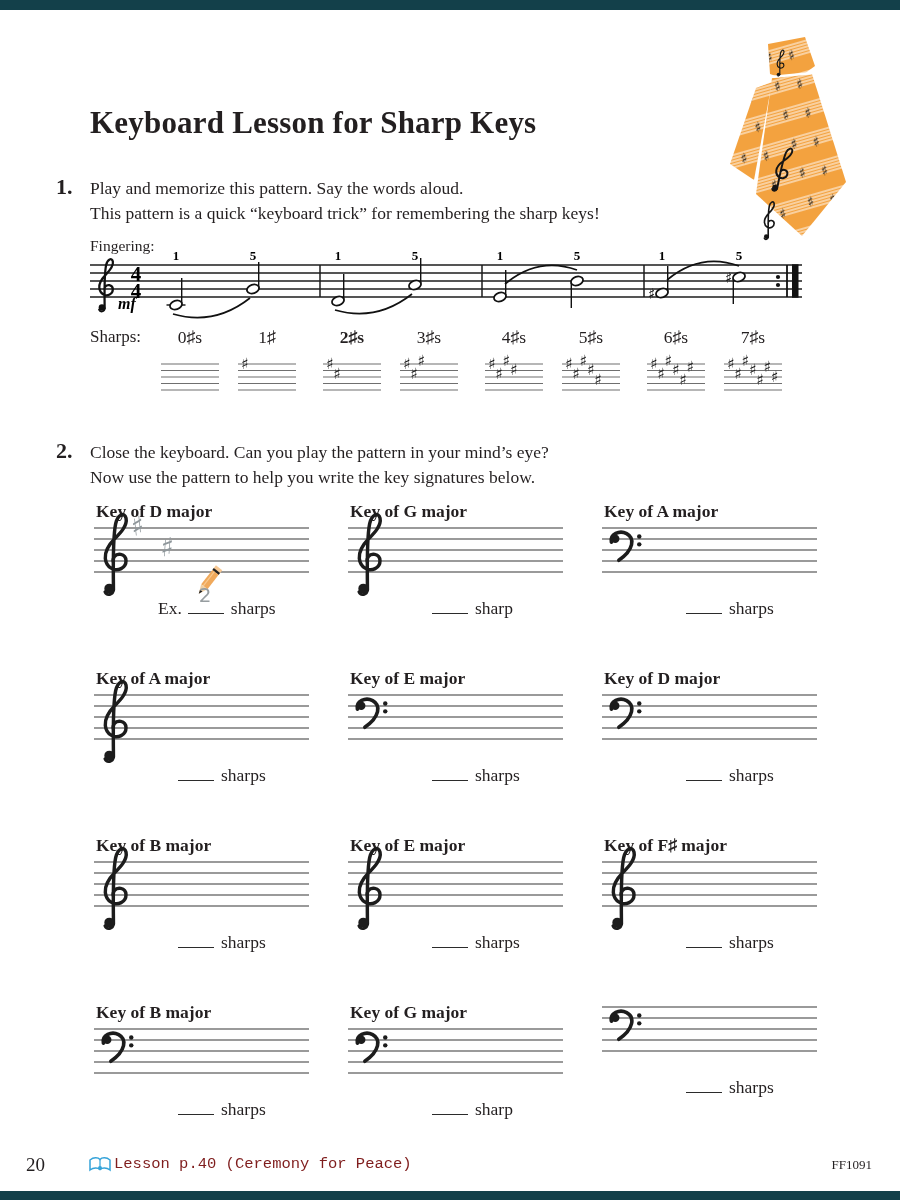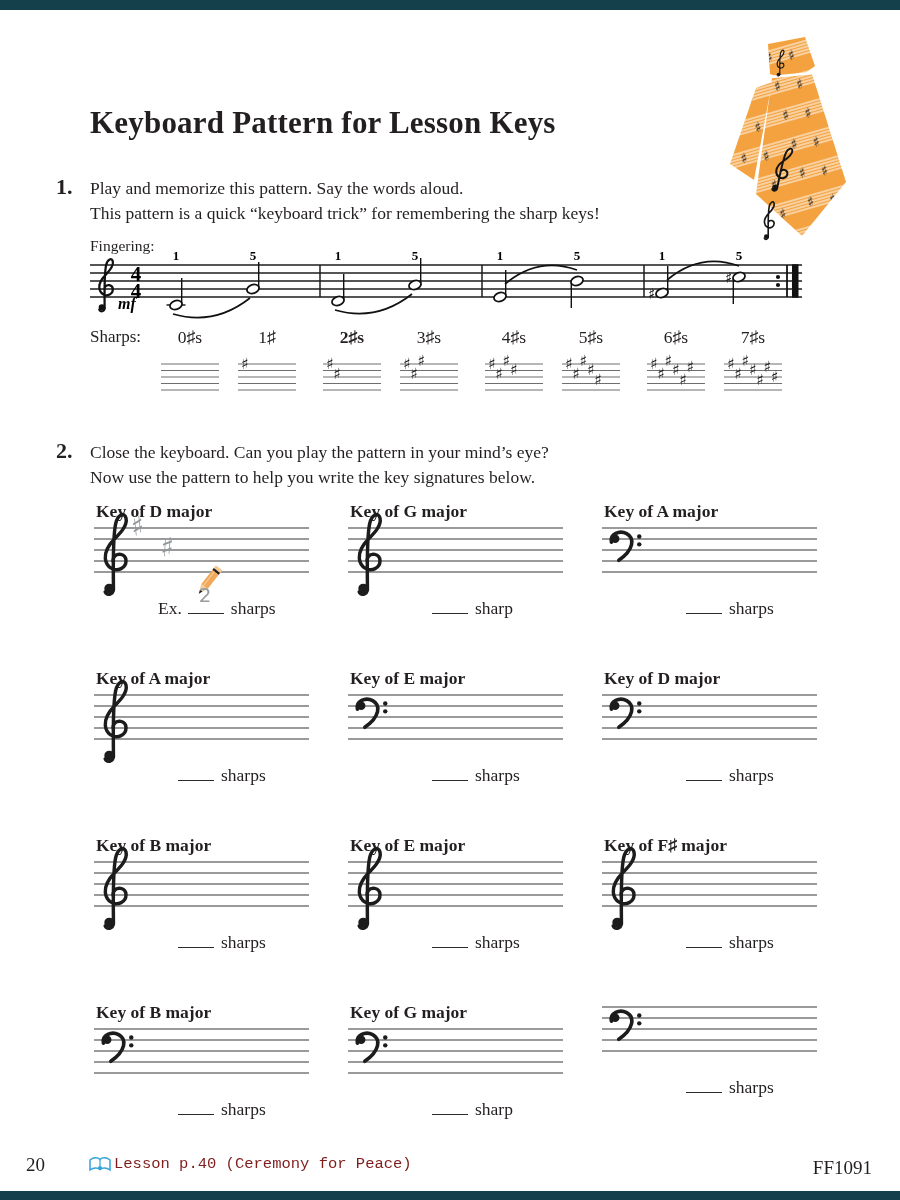--- a/index.html
+++ b/index.html
@@ -31,21 +31,21 @@
   .blank{position:relative;display:inline-block;width:36px;height:13px;
          border-bottom:1.7px solid #2b2b2b;margin-right:7px;vertical-align:baseline;}
   .blank .ans{position:absolute;left:50%;top:-17px;transform:translateX(-55%);
               color:#979da0;font:20px "DejaVu Sans",sans-serif;}
   .ex-label{margin-right:6px;}
   .footer{position:absolute;left:0;top:1152px;width:900px;height:30px;}
   .footer .pageno{position:absolute;left:26px;top:2px;font-size:19px;}
   .footer .lesson{position:absolute;left:88px;top:3px;display:flex;align-items:center;
                   font-family:Liberation Mono, monospace;font-size:15.5px;color:#7f1d1d;}
   .footer .lesson svg{margin-right:2px;}
-  .footer .code{position:absolute;right:28px;top:5px;font-size:19px;}
+  .footer .code{position:absolute;right:28px;top:5px;font-size:13px;}
 </style>
 </head>
 <body>
 
 <svg width="0" height="0" style="position:absolute">
   <defs>
     <symbol id="g-clef" viewBox="0 0 32 88" overflow="visible">
       <path d="M15.5 79 C15.5 64 14.5 34 17.5 19.5 C19.2 11.5 25.5 8.5 26.8 14.5 C28.2 21 22 27.5 16.8 32.8 C10.8 39 7.6 44.4 8.2 50.6 C9 58.8 16.4 62.8 22.4 59.8 C28.2 56.9 28.4 48.2 22 47 C17.4 46.2 14.2 50 15.3 54.2" fill="none" stroke="currentColor" stroke-width="3.1" stroke-linecap="round"></path>
       <path d="M15.5 79 C15.2 83.5 9.5 84.8 7.8 80.6" fill="none" stroke="currentColor" stroke-width="2.6" stroke-linecap="round"></path>
       <circle cx="11.8" cy="77.8" r="4.5" fill="currentColor"></circle>
@@ -55,21 +55,21 @@
       <path d="M3.2 12.5 C1.6 4.8 11 0.8 17.6 4.4 C25.4 8.6 24.6 19.6 10.2 29.6" fill="none" stroke="currentColor" stroke-width="3.4" stroke-linecap="round"></path>
       <circle cx="29.5" cy="7" r="2.1" fill="currentColor"></circle>
       <circle cx="29.5" cy="14.5" r="2.1" fill="currentColor"></circle>
     </symbol>
   </defs>
 </svg>
 
 <div class="page">
   <div class="bar-top"></div>
 
-  <h1 class="title">Keyboard Pattern for Lesson Keys</h1>
+  <h1 class="title">Keyboard Lesson for Sharp Keys</h1>
 
   <div class="tie-wrap">
     <svg width="170" height="210" viewBox="0 0 170 210">
       <defs>
         <pattern id="tiepat" width="52" height="30" patternUnits="userSpaceOnUse" patternTransform="rotate(-16)">
           <rect width="52" height="30" fill="#F3A23F"></rect>
           <g stroke="#fff" stroke-width="1.2">
             <line x1="0" y1="8" x2="52" y2="8"></line>
               <line x1="0" y1="11" x2="52" y2="11"></line>
             <line x1="0" y1="14" x2="52" y2="14"></line>

